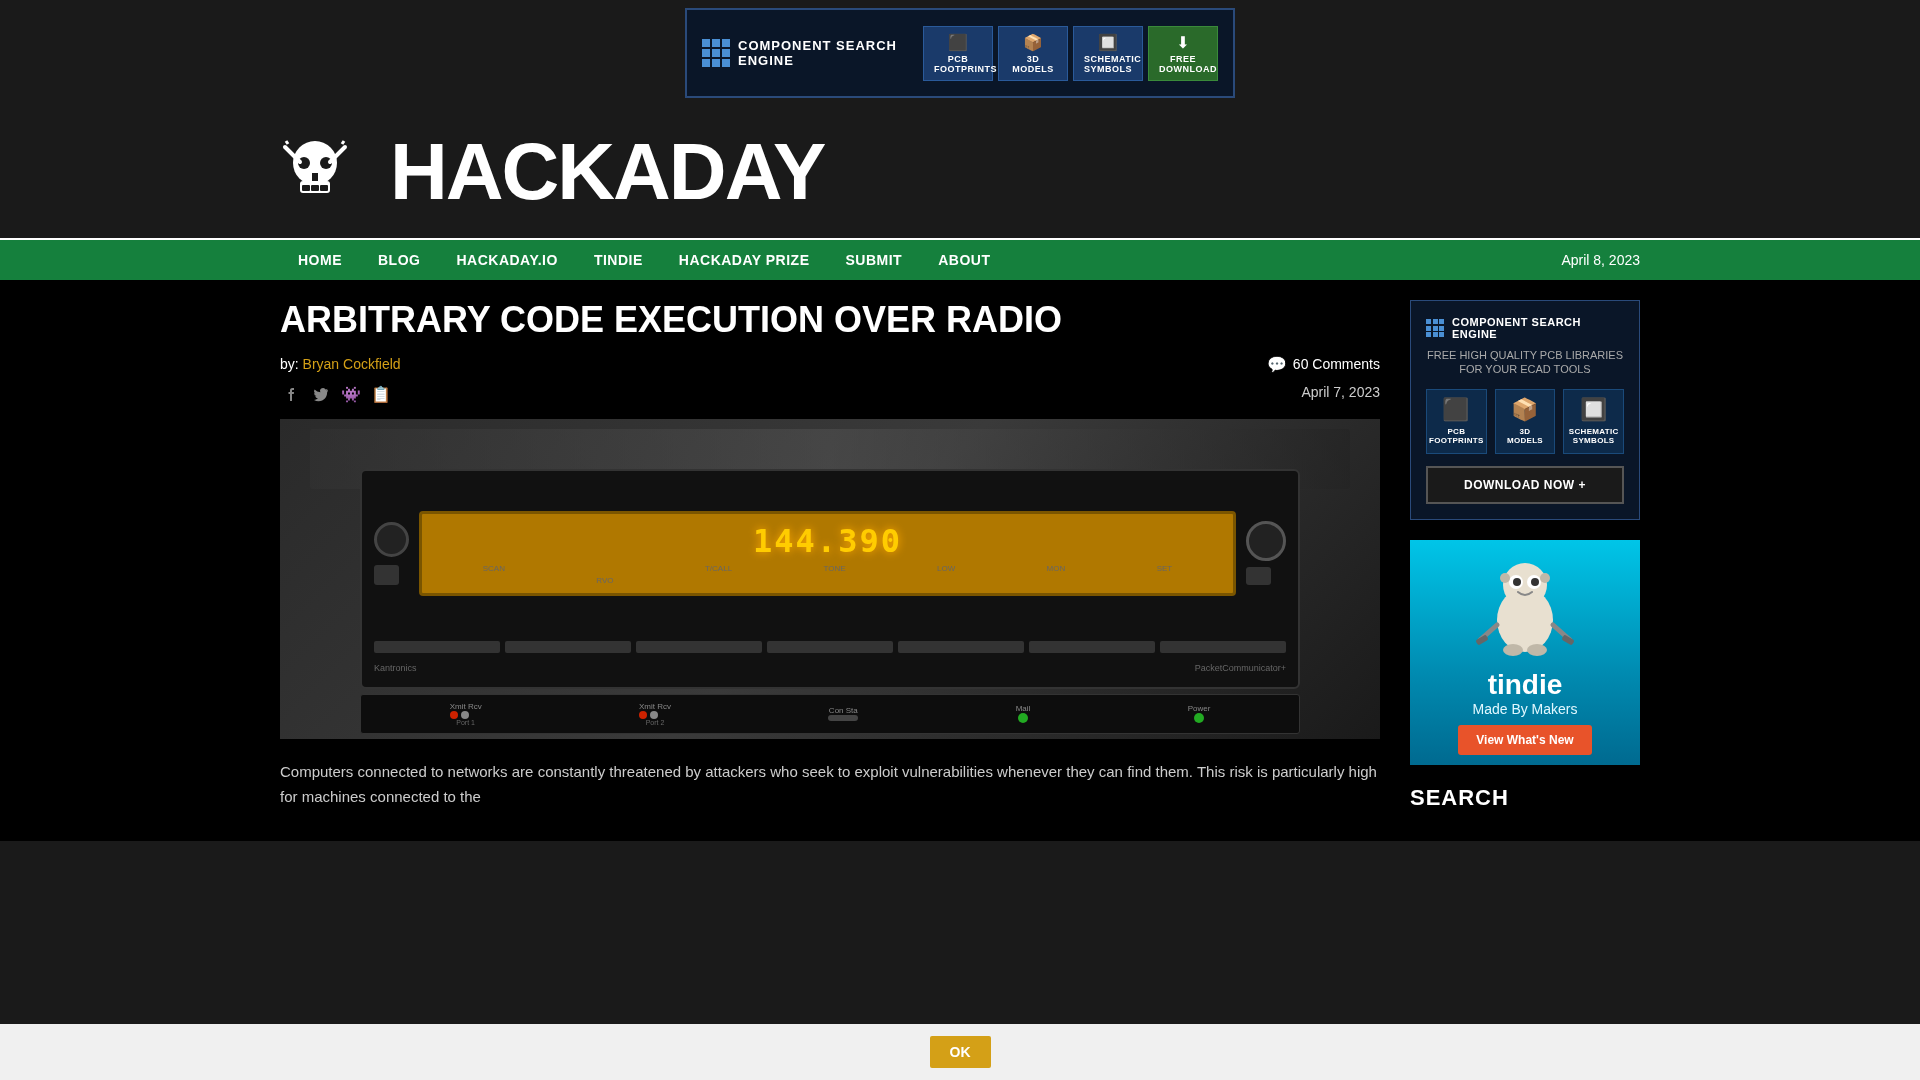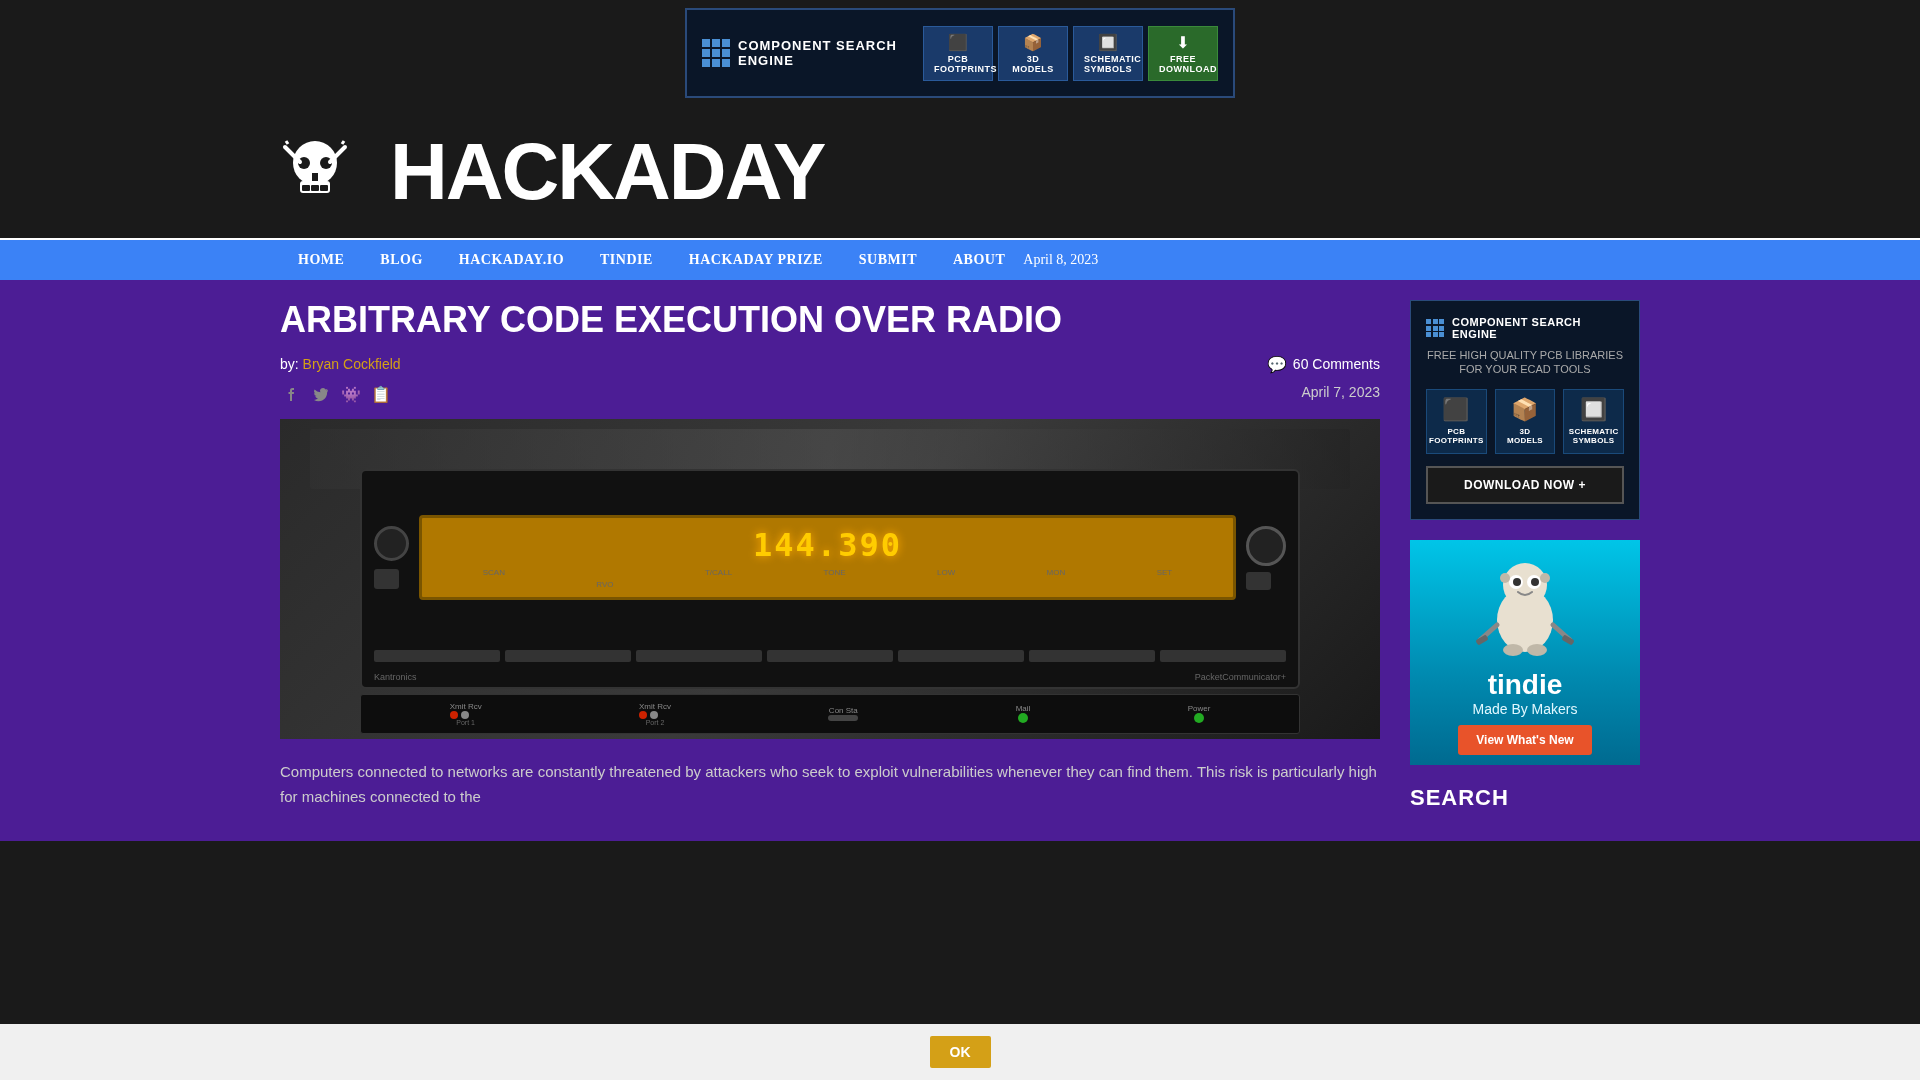--- a/index.html
+++ b/index.html
@@ -97,26 +97,26 @@
     .site-title {
       font-size: 80px;
       font-weight: 900;
       color: #fff;
       letter-spacing: -2px;
       font-family: Arial Black, Arial, sans-serif;
     }
 
     
     .nav {
-      background: #3b82f6;
+      background: #15803d;
       border-top: 2px solid #fff;
       padding: 0 280px;
       display: flex;
       align-items: center;
-      font-family: Liberation Serif, serif;
+      justify-content: space-between;
     }
     .nav-links {
       display: flex;
       gap: 0;
     }
     .nav-link {
       color: #fff;
       text-decoration: none;
       font-size: 14px;
       font-weight: bold;
@@ -127,21 +127,21 @@
     .nav-date {
       color: #fff;
       font-size: 14px;
     }
 
     
     .main-container {
       display: flex;
       padding: 20px 280px;
       gap: 30px;
-      background: #4c1d95;
+      background: #000000;
     }
 
     
     .article {
       flex: 1;
       min-width: 0;
     }
     .article-title {
       font-size: 36px;
       font-weight: 900;
@@ -559,21 +559,21 @@
           <div style="display:flex;gap:5px;padding:5px 12px;margin-bottom:5px;">
             <div style="flex:1;height:12px;background:#333;border-radius:2px;"></div>
             <div style="flex:1;height:12px;background:#333;border-radius:2px;"></div>
             <div style="flex:1;height:12px;background:#333;border-radius:2px;"></div>
             <div style="flex:1;height:12px;background:#333;border-radius:2px;"></div>
             <div style="flex:1;height:12px;background:#333;border-radius:2px;"></div>
             <div style="flex:1;height:12px;background:#333;border-radius:2px;"></div>
             <div style="flex:1;height:12px;background:#333;border-radius:2px;"></div>
           </div>
 
-          <div style="display:flex;justify-content:space-between;padding:0 12px 5px;color:#666;font-size:9px;gap:36px;">
+          <div style="display:flex;justify-content:space-between;padding:0 12px 14px;color:#666;font-size:9px;gap:36px;">
             <span>Kantronics</span>
             <span>PacketCommunicator+</span>
           </div>
         </div>
 
         <div style="position:absolute;bottom:5px;left:80px;right:80px;height:40px;background:#0d0d0d;border-radius:3px;border:1px solid #333;display:flex;align-items:center;justify-content:space-around;padding:0 10px;">
           <div style="text-align:center;">
             <div style="color:#888;font-size:8px;">Xmit Rcv</div>
             <div style="display:flex;gap:3px;align-items:center;">
               <div style="width:8px;height:8px;background:#cc2200;border-radius:50%;"></div>

